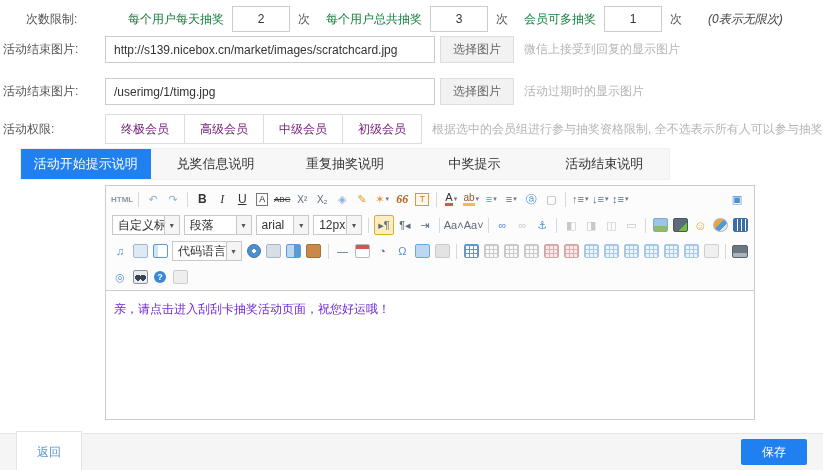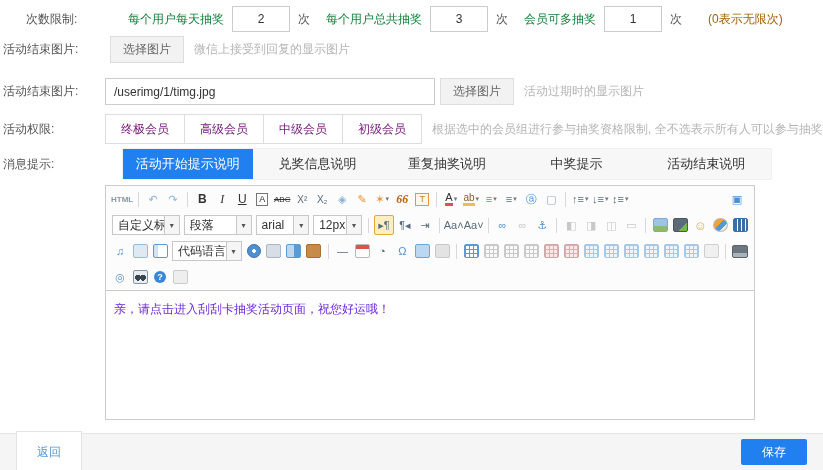--- a/index.html
+++ b/index.html
@@ -105,27 +105,28 @@
     <div class="numgrp">
       <span class="glabel">每个用户总共抽奖</span>
       <input class="num-input" value="3" style="">
       <span class="unit">次</span>
     </div>
     <div class="numgrp">
       <span class="glabel">会员可多抽奖</span>
       <input class="num-input" value="1" style="">
       <span class="unit">次</span>
     </div>
-    <span class="hint" style="color:#a16207;">(0表示无限次)</span>
+    <span class="hint" style="color:#404040;font-style:italic;">(0表示无限次)</span>
   </div>
 </div>
 
 <div class="frow r2">
   <span class="flabel">活动结束图片:</span>
   <div class="inline">
+    <input class="url-input" value="http://s139.nicebox.cn/market/images/scratchcard.jpg" style="">
     <button class="pick-btn">选择图片</button>
     <span class="hint">微信上接受到回复的显示图片</span>
   </div>
 </div>
 
 <div class="frow r3">
   <span class="flabel">活动结束图片:</span>
   <div class="inline">
     <input class="url-input" value="/userimg/1/timg.jpg" style="">
     <button class="pick-btn">选择图片</button>
@@ -140,21 +141,20 @@
         <button class="seg-btn">终极会员</button>
         <button class="seg-btn">高级会员</button>
         <button class="seg-btn">中级会员</button>
         <button class="seg-btn">初级会员</button>
       </div>
     <span class="hint">根据选中的会员组进行参与抽奖资格限制, 全不选表示所有人可以参与抽奖</span>
   </div>
 </div>
 
 <div class="frow r5">
-  <span class="flabel">消息提示:</span>
   <div class="tabs">
       <div class="tab active">活动开始提示说明</div>
       <div class="tab">兑奖信息说明</div>
       <div class="tab">重复抽奖说明</div>
       <div class="tab">中奖提示</div>
       <div class="tab">活动结束说明</div>
     </div>
 </div>
 
 <div class="editor">

